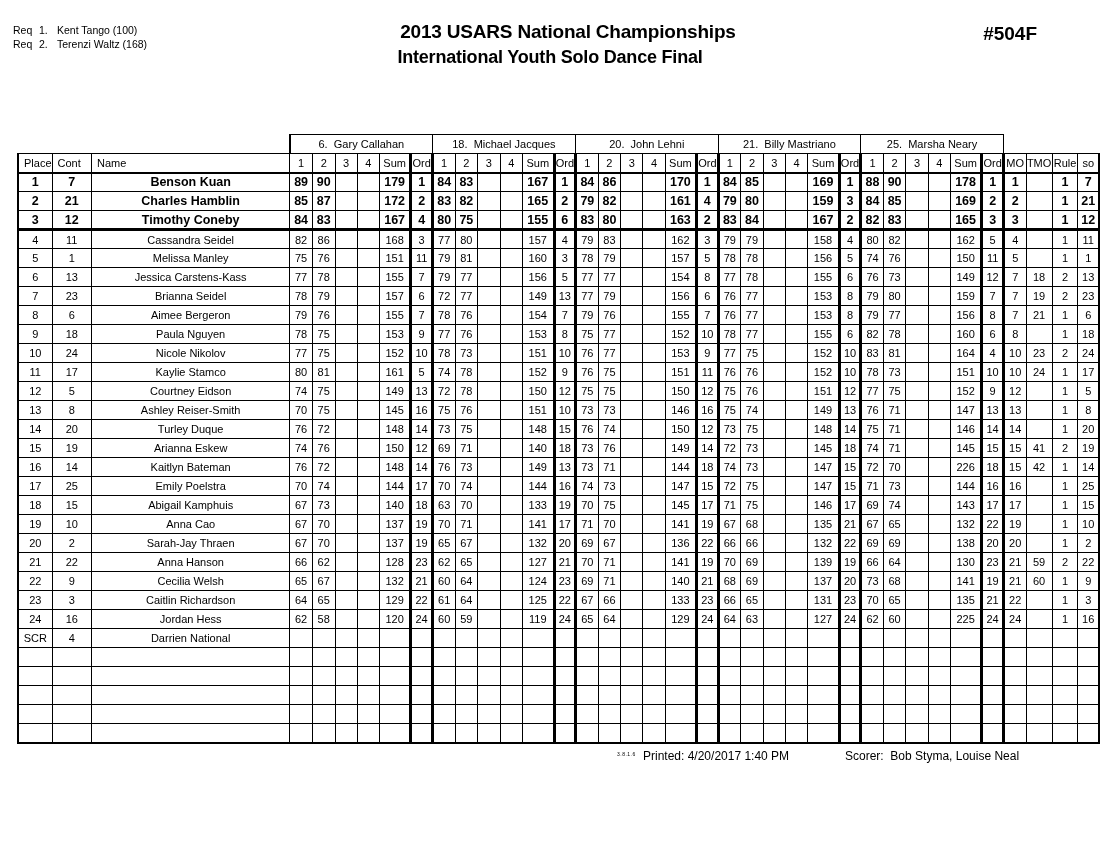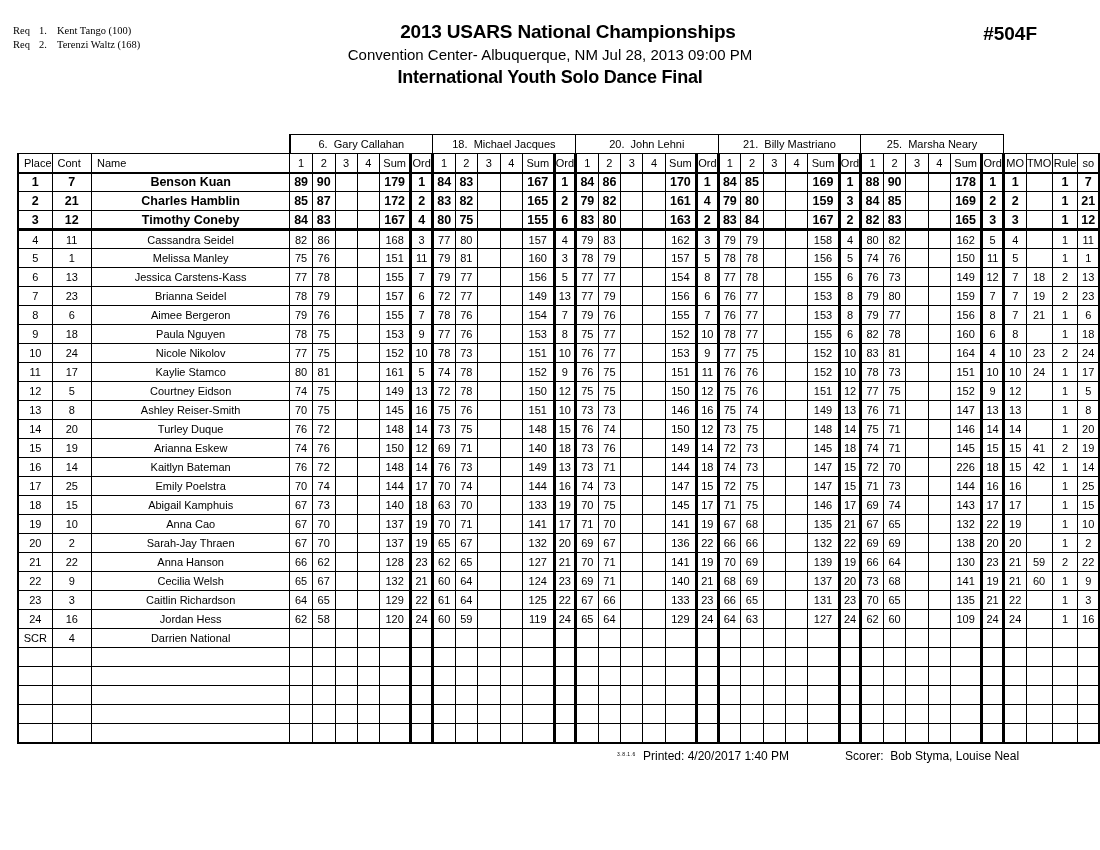--- a/index.html
+++ b/index.html
@@ -3,21 +3,21 @@
 <meta charset="utf-8">
 <style>
   html,body{margin:0;padding:0;}
   body{
     width:1100px;height:850px;background:#fff;
     font-family:"Liberation Sans", sans-serif;
     color:#000;overflow:hidden;position:relative;
   }
   .req-block{position:absolute;left:13px;top:24px;font-size:10.5px;line-height:13.5px;}
   .req-line{white-space:nowrap;}
-  .req-line span{display:inline-block;font-family:Liberation Serif, serif;}
+  .req-line span{display:inline-block;}
   .req-lbl{width:26px;}
   .req-num{width:18px;}
 
   .title-block{position:absolute;left:0;top:21px;width:1100px;text-align:center;}
   .t1{font-size:19px;font-weight:bold;letter-spacing:-0.2px;margin-left:36px;}
   .t2{font-size:15px;margin-top:3px;}
   .t3{font-size:18px;font-weight:bold;margin-top:4px;letter-spacing:-0.2px;}
   .t4{font-size:15px;margin-top:5px;}
 
   .eventno{position:absolute;right:63px;top:23px;font-size:19px;font-weight:bold;margin-left:48px;}
@@ -57,21 +57,20 @@
   <div class="req-line">
     <span class="req-lbl">Req</span><span class="req-num">1.</span><span>Kent Tango (100)</span>
   </div>
   <div class="req-line">
     <span class="req-lbl">Req</span><span class="req-num">2.</span><span>Terenzi Waltz (168)</span>
   </div>
 </div>
 
 <div class="title-block">
   <div class="t1">2013 USARS National Championships</div>
-  <div class="t2">Convention Center- Albuquerque, NM  Jul 28, 2013  09:00 PM</div>
   <div class="t3">International Youth Solo Dance Final</div>
 </div>
 <div class="eventno">#504F</div>
 
 <table class="grid">
   <colgroup>
     <col style="width:28px">
       <col style="width:40px">
       <col style="width:203px">
     <col style="width:23px">
@@ -1080,21 +1079,21 @@
         <td class=" tL">64</td>
         <td class="">63</td>
         <td class=""></td>
         <td class=""></td>
         <td class="">127</td>
         <td class="ord tL tR">24</td>
         <td class=" tL">62</td>
         <td class="">60</td>
         <td class=""></td>
         <td class=""></td>
-        <td class="">109</td>
+        <td class="">225</td>
         <td class="ord tL tR">24</td>
         <td class="">24</td>
         <td class=""></td>
         <td class="">1</td>
         <td class="outerR">16</td>
       </tr>
       <tr class="">
         <td class="place outerL">SCR</td>
         <td class="cont">4</td>
         <td class="name">Darrien National</td>

